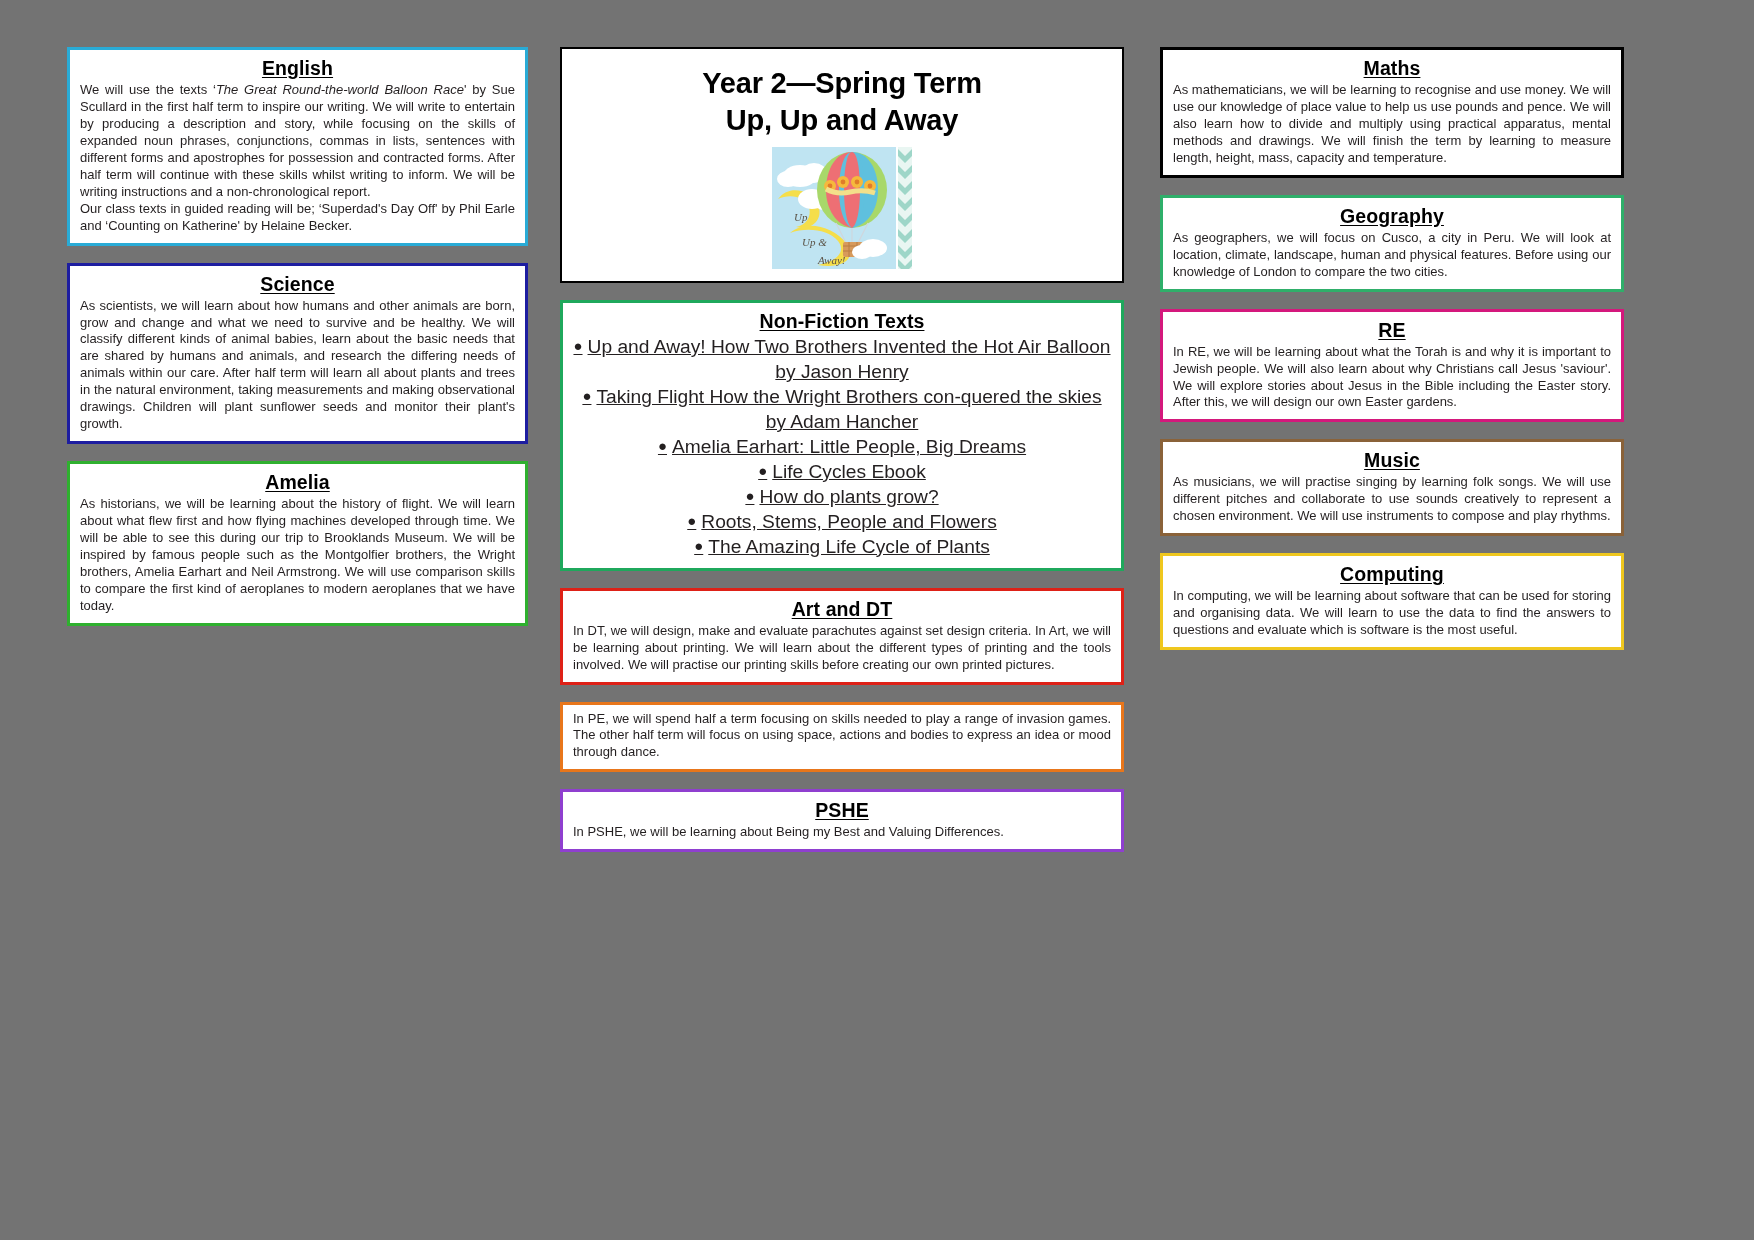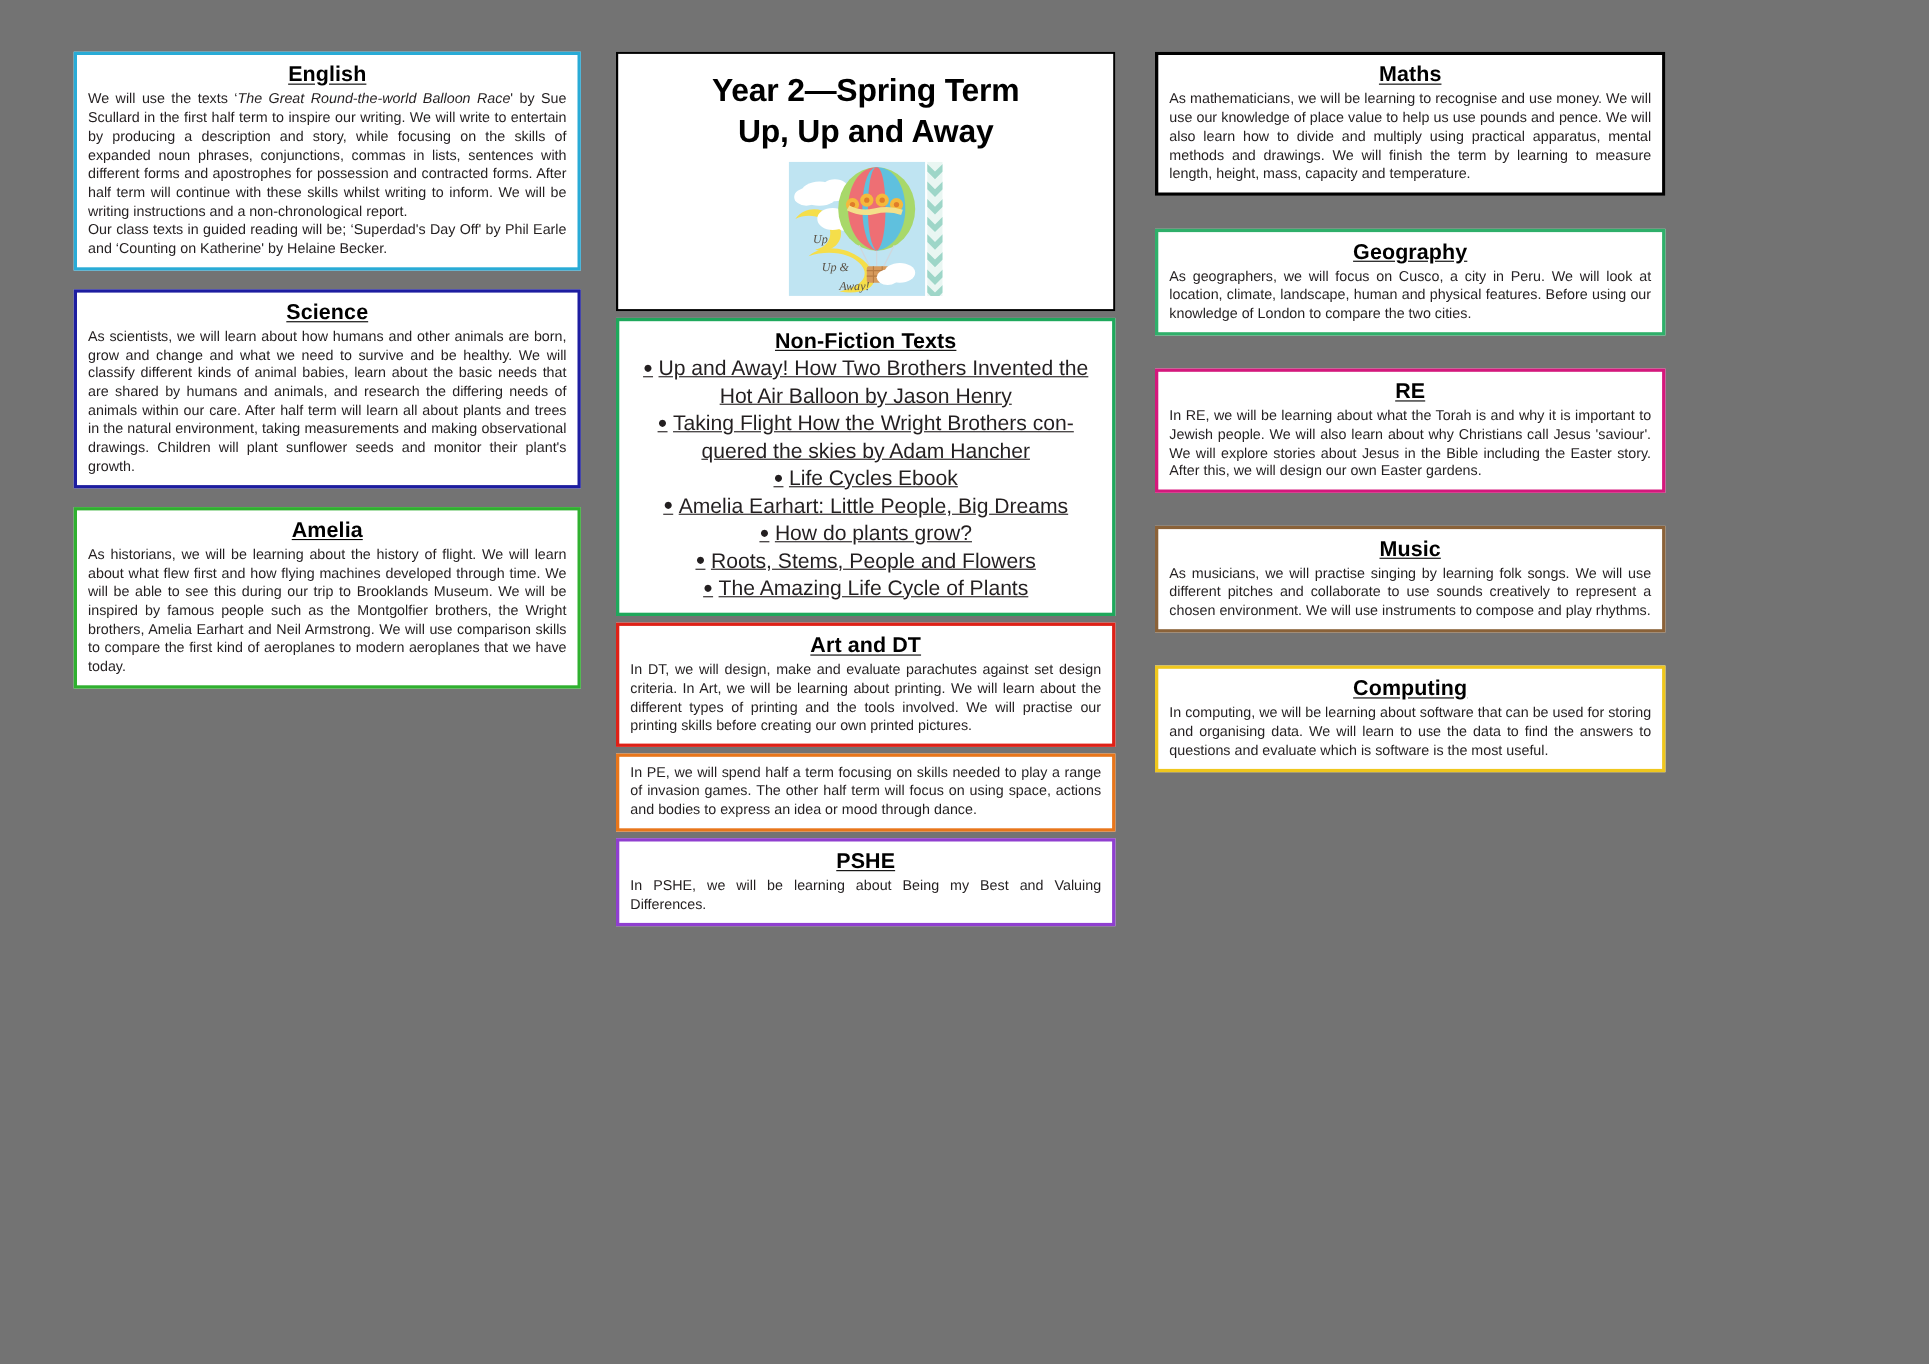--- a/index.html
+++ b/index.html
@@ -29,22 +29,22 @@
     padding: 46px 60px 0 66px;
     box-sizing: border-box;
     align-items: flex-start;
   }
 
   .col {
     display: flex;
     flex-direction: column;
   }
   .col-left   { width: 461px; gap: 17px; }
-  .col-center { width: 454px; gap: 6px; margin-left: 14px; }
-  .col-right  { width: 464px; gap: 30px; margin-left: 18px; }
+  .col-center { width: 564px; gap: 17px; margin-left: 14px; }
+  .col-right  { width: 464px; gap: 17px; margin-left: 18px; }
 
   
   .box {
     border-style: solid;
     border-width: 3px;
     background: #ffffff;
     box-sizing: border-box;
     padding: 6px 10px 8px 10px;
   }
 
@@ -218,22 +218,22 @@
             <text x="46" y="117" font-family="'Liberation Serif', serif" font-size="11" font-style="italic" fill="#5a5246">Away!</text>
           </svg>
         </div>
       </div>
 
       <div class="box" id="box-nonfiction" style="border-color: rgb(31, 168, 92);">
         <div class="box-title">Non-Fiction Texts</div>
         <ul class="bullet-list" id="nonfiction-list">
             <li><span class="bullet">●</span><span>Up and Away! How Two Brothers Invented the Hot Air Balloon by Jason Henry</span></li>
             <li><span class="bullet">●</span><span>Taking Flight How the Wright Brothers con-quered the skies by Adam Hancher</span></li>
+            <li><span class="bullet">●</span><span>Amelia Earhart: Little People, Big Dreams</span></li>
             <li><span class="bullet">●</span><span>Life Cycles Ebook</span></li>
-            <li><span class="bullet">●</span><span>Amelia Earhart: Little People, Big Dreams</span></li>
             <li><span class="bullet">●</span><span>How do plants grow?</span></li>
             <li><span class="bullet">●</span><span>Roots, Stems, People and Flowers</span></li>
             <li><span class="bullet">●</span><span>The Amazing Life Cycle of Plants</span></li>
           </ul>
       </div>
 
       <div class="box" id="box-artdt" style="border-color: rgb(222, 33, 23);">
         <div class="box-title">Art and DT</div>
         <p class="box-body">In DT,  we will design, make and evaluate parachutes against set design criteria. In Art, we will be learning about printing. We will learn about the different types of printing and the tools involved. We will practise our printing skills before creating our own printed pictures.</p>
       </div>

